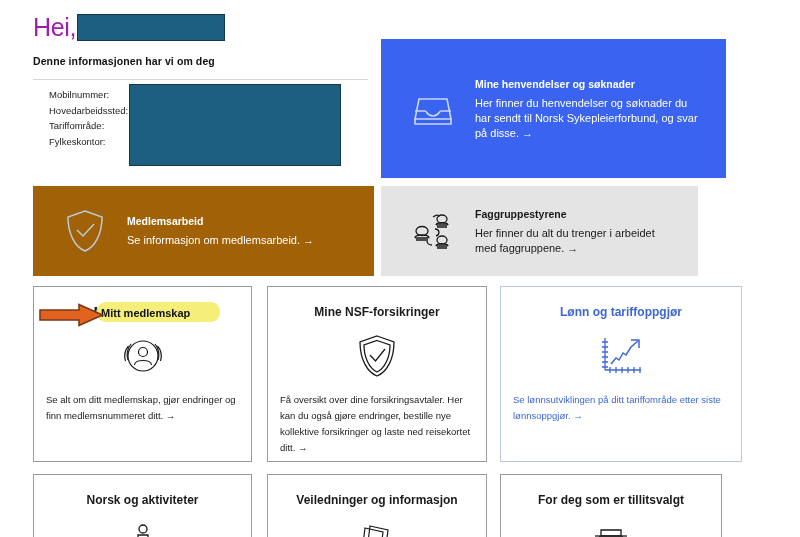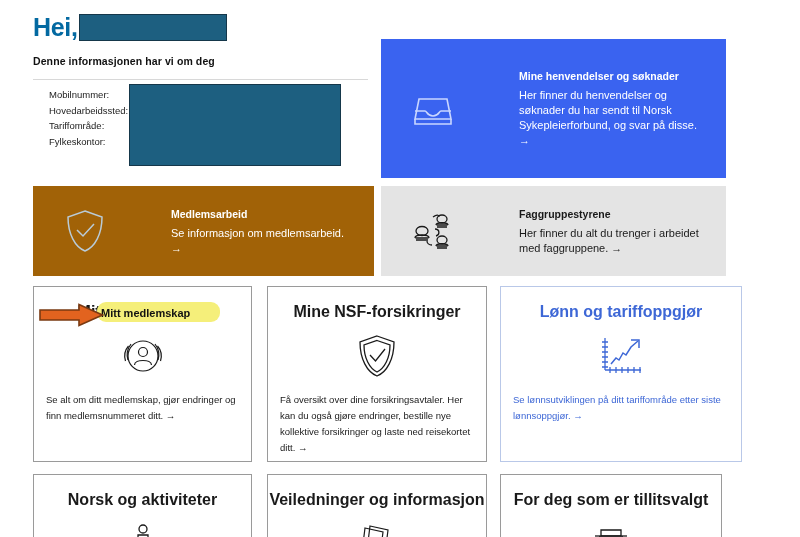--- a/index.html
+++ b/index.html
@@ -27,24 +27,24 @@
   .greeting-row {
     position: absolute;
     left: 33px;
     top: 12px;
     display: flex;
     align-items: center;
     height: 30px;
   }
   .greeting-text {
     font-size: 25px;
-    font-weight: 700;
+    font-weight: 400;
     letter-spacing: -0.3px;
     line-height: 1;
-    color: #0369a1;
+    color: #a21caf;
   }
   .redaction {
     background: #1d5f80;
     border: 1.5px solid #15374a;
     box-sizing: border-box;
   }
   .redaction-name {
     width: 148px;
     height: 27px;
     margin-left: 1px;
@@ -87,21 +87,20 @@
 
   
   .card {
     position: absolute;
     box-sizing: border-box;
   }
   .card-wide {
     display: flex;
     align-items: center;
     padding: 0 20px;
-    gap: 44px;
   }
   .card-wide .icon-wrap {
     flex: 0 0 auto;
     width: 64px;
     display: flex;
     justify-content: center;
     align-items: center;
   }
   .card-wide .text-wrap {
     flex: 1 1 auto;
@@ -134,38 +133,38 @@
     width: 341px; height: 90px;
     background: #a16207;
     color: #ffffff;
   }
   .card-navy .card-title-wide,
   .card-navy .card-body-wide { color: #ffffff; }
 
   
   .card-gray {
     left: 381px; top: 186px;
-    width: 345px; height: 90px;
+    width: 317px; height: 90px;
     background: #e4e4e4;
     color: #1a1a1a;
   }
 
   
   .tile {
     position: absolute;
     box-sizing: border-box;
     background: #ffffff;
     border: 1px solid #9a9a9a;
     display: flex;
     flex-direction: column;
     align-items: center;
     padding-top: 18px;
   }
   .tile-title {
-    font-size: 16px;
+    font-size: 12px;
     font-weight: 700;
     text-align: center;
     line-height: 14px;
   }
   .tile-icon {
     margin-top: 13px;
     margin-bottom: 12px;
     height: 48px;
     display: flex;
     align-items: center;

